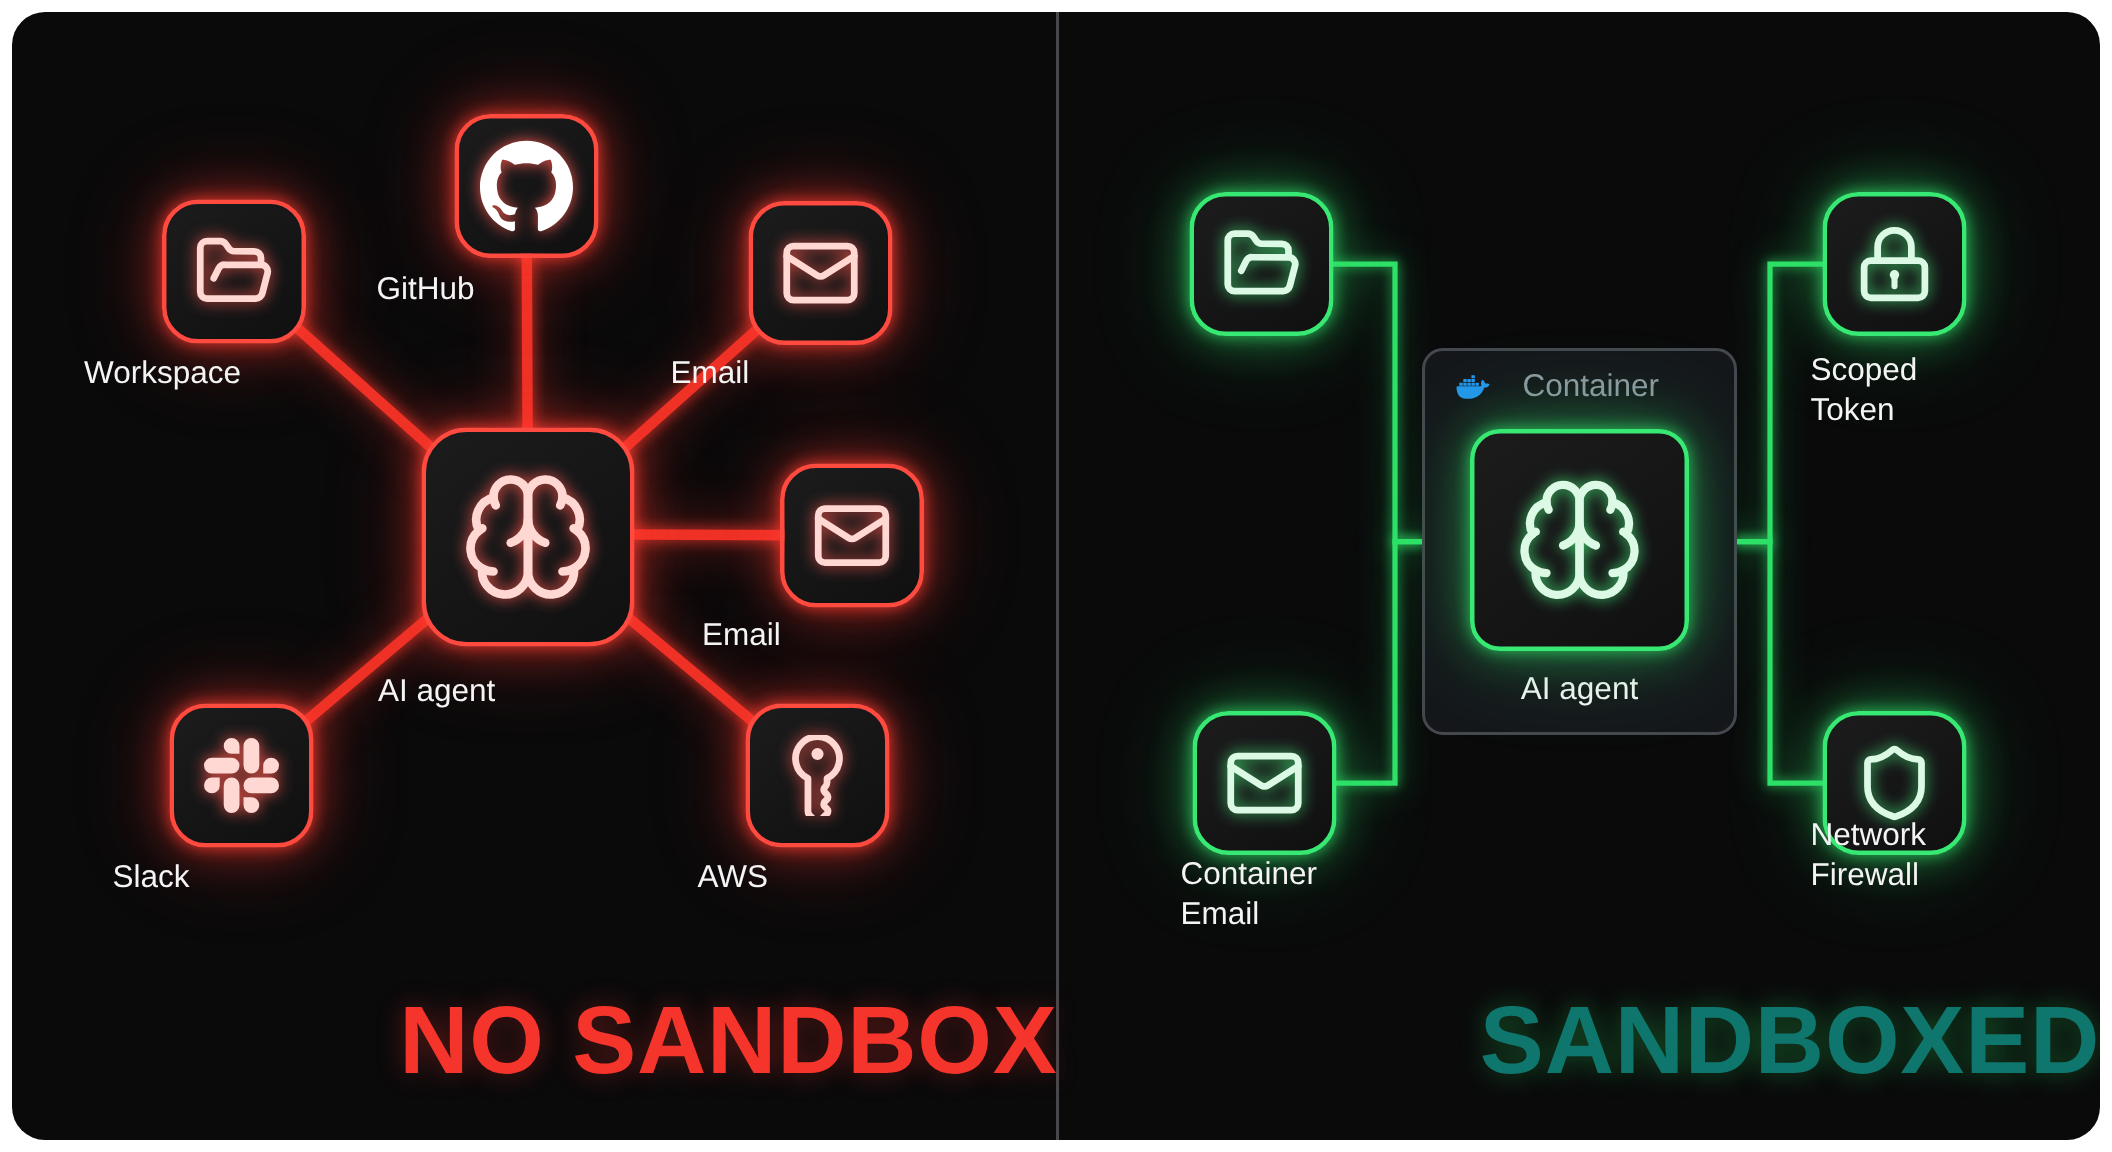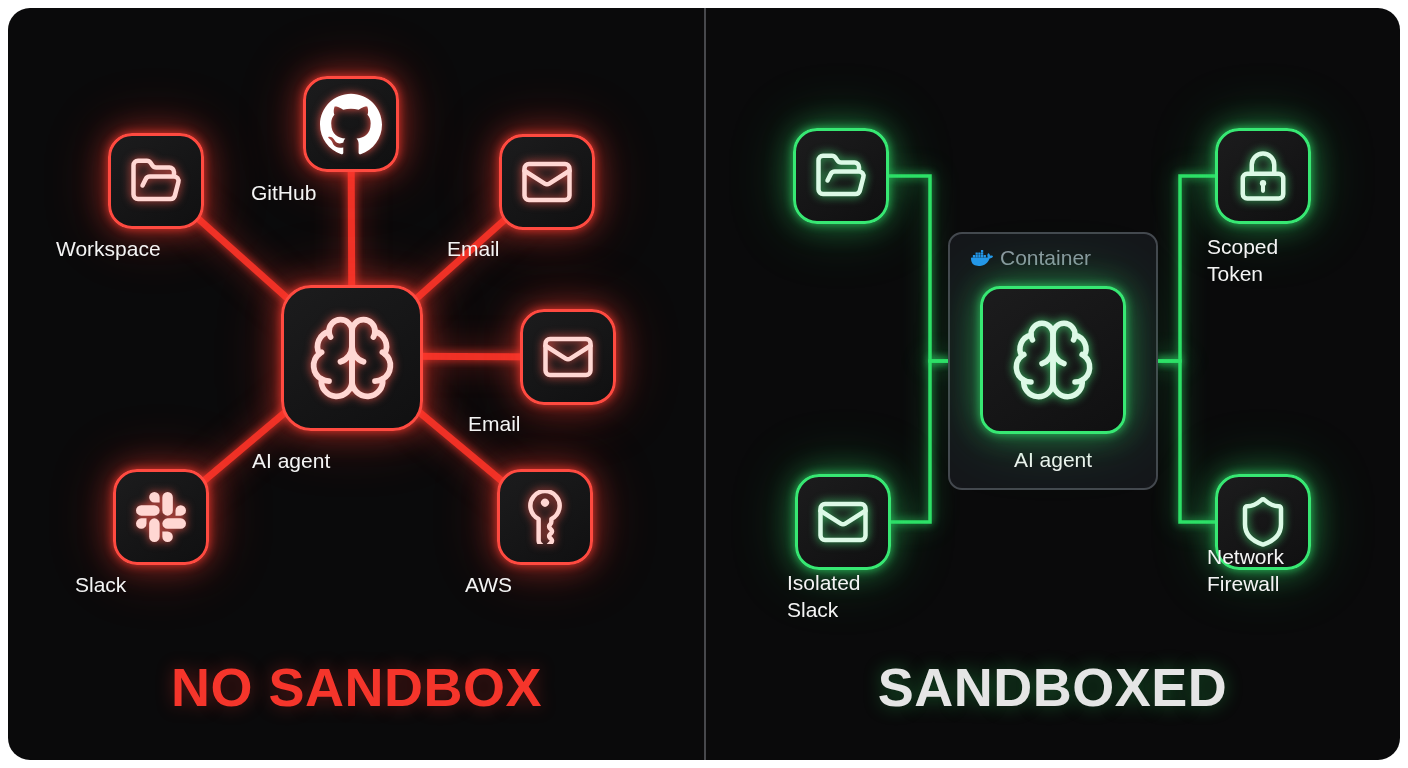--- a/index.html
+++ b/index.html
@@ -44,34 +44,34 @@
 
   .center-tile { width:142px; height:146px; border-radius:30px; }
   .center-tile svg { width:92px; height:92px; }
 
   .node-label {
     position:absolute; color:#f4f4f4; font-size:21px; text-align:left;
     line-height:1.28; z-index:3;
   }
 
   .panel-title {
-    position:absolute; top:648px; font-size:54px; font-weight:800;
-    text-align:center; letter-spacing:.5px; z-index:3;
+    position:absolute; top:648px; font-size:64px; font-weight:800;
+    text-align:right; letter-spacing:.5px; z-index:3;
   }
   .panel-title.red { left:0; width:697px; color:#f5352b; text-shadow:0 0 18px rgba(245,53,43,.35); }
-  .panel-title.green { left:697px; width:695px; color:#e5e5e5; text-shadow:0 0 18px rgba(42,227,95,.35); }
+  .panel-title.green { left:697px; width:695px; color:#0f766e; text-shadow:0 0 18px rgba(42,227,95,.35); }
 
   .container-box {
     position:absolute; left:940px; top:224px; width:210px; height:258px;
     border:2px solid #44494f; border-radius:14px; background:#15171b;
     box-sizing:border-box; z-index:2;
   }
   .container-header {
     position:absolute; left:0; top:0; width:100%; display:flex; align-items:center;
-    gap:4px; padding:12px 0 0 18px; box-sizing:border-box;
+    gap:19px; padding:12px 0 0 18px; box-sizing:border-box;
     color:#8e98a2; font-size:21px;
   }
   .container-header svg { width:28px; height:22px; flex:0 0 auto; }
   .agent-tile { left:30px; top:52px; width:146px; height:148px; border-radius:20px; }
   .agent-tile svg { width:88px; height:88px; }
   .agent-label {
     position:absolute; left:0; top:214px; width:100%; text-align:center;
     color:#f4f4f4; font-size:21px;
   }
 </style>
@@ -199,21 +199,21 @@
     </div>
     <div class="agent-label">AI agent</div>
   </div>
 
   <div class="tile green" style="left:787px;top:466px">
     <svg viewBox="0 0 24 24" fill="none" stroke="currentColor" stroke-width="2" stroke-linecap="round" stroke-linejoin="round">
       <rect width="20" height="16" x="2" y="4" rx="2"></rect>
       <path d="m22 7-8.97 5.7a1.94 1.94 0 0 1-2.06 0L2 7"></path>
     </svg>
   </div>
-  <div class="node-label" style="left:779px;top:562px;width:112px">Isolated Slack</div>
+  <div class="node-label" style="left:779px;top:562px;width:112px">Container Email</div>
 
   <div class="tile green" style="left:1207px;top:466px">
     <svg viewBox="0 0 24 24" fill="none" stroke="currentColor" stroke-width="2" stroke-linecap="round" stroke-linejoin="round">
       <path d="M20 13c0 5-3.5 7.5-7.66 8.95a1 1 0 0 1-.67-.01C7.5 20.5 4 18 4 13V6a1 1 0 0 1 1-1c2 0 4.5-1.2 6.24-2.72a1.17 1.17 0 0 1 1.52 0C14.51 3.81 17 5 19 5a1 1 0 0 1 1 1z"></path>
     </svg>
   </div>
   <div class="node-label" style="left:1199px;top:536px;width:112px">Network Firewall</div>
 
   <div class="panel-title green">SANDBOXED</div>
 

